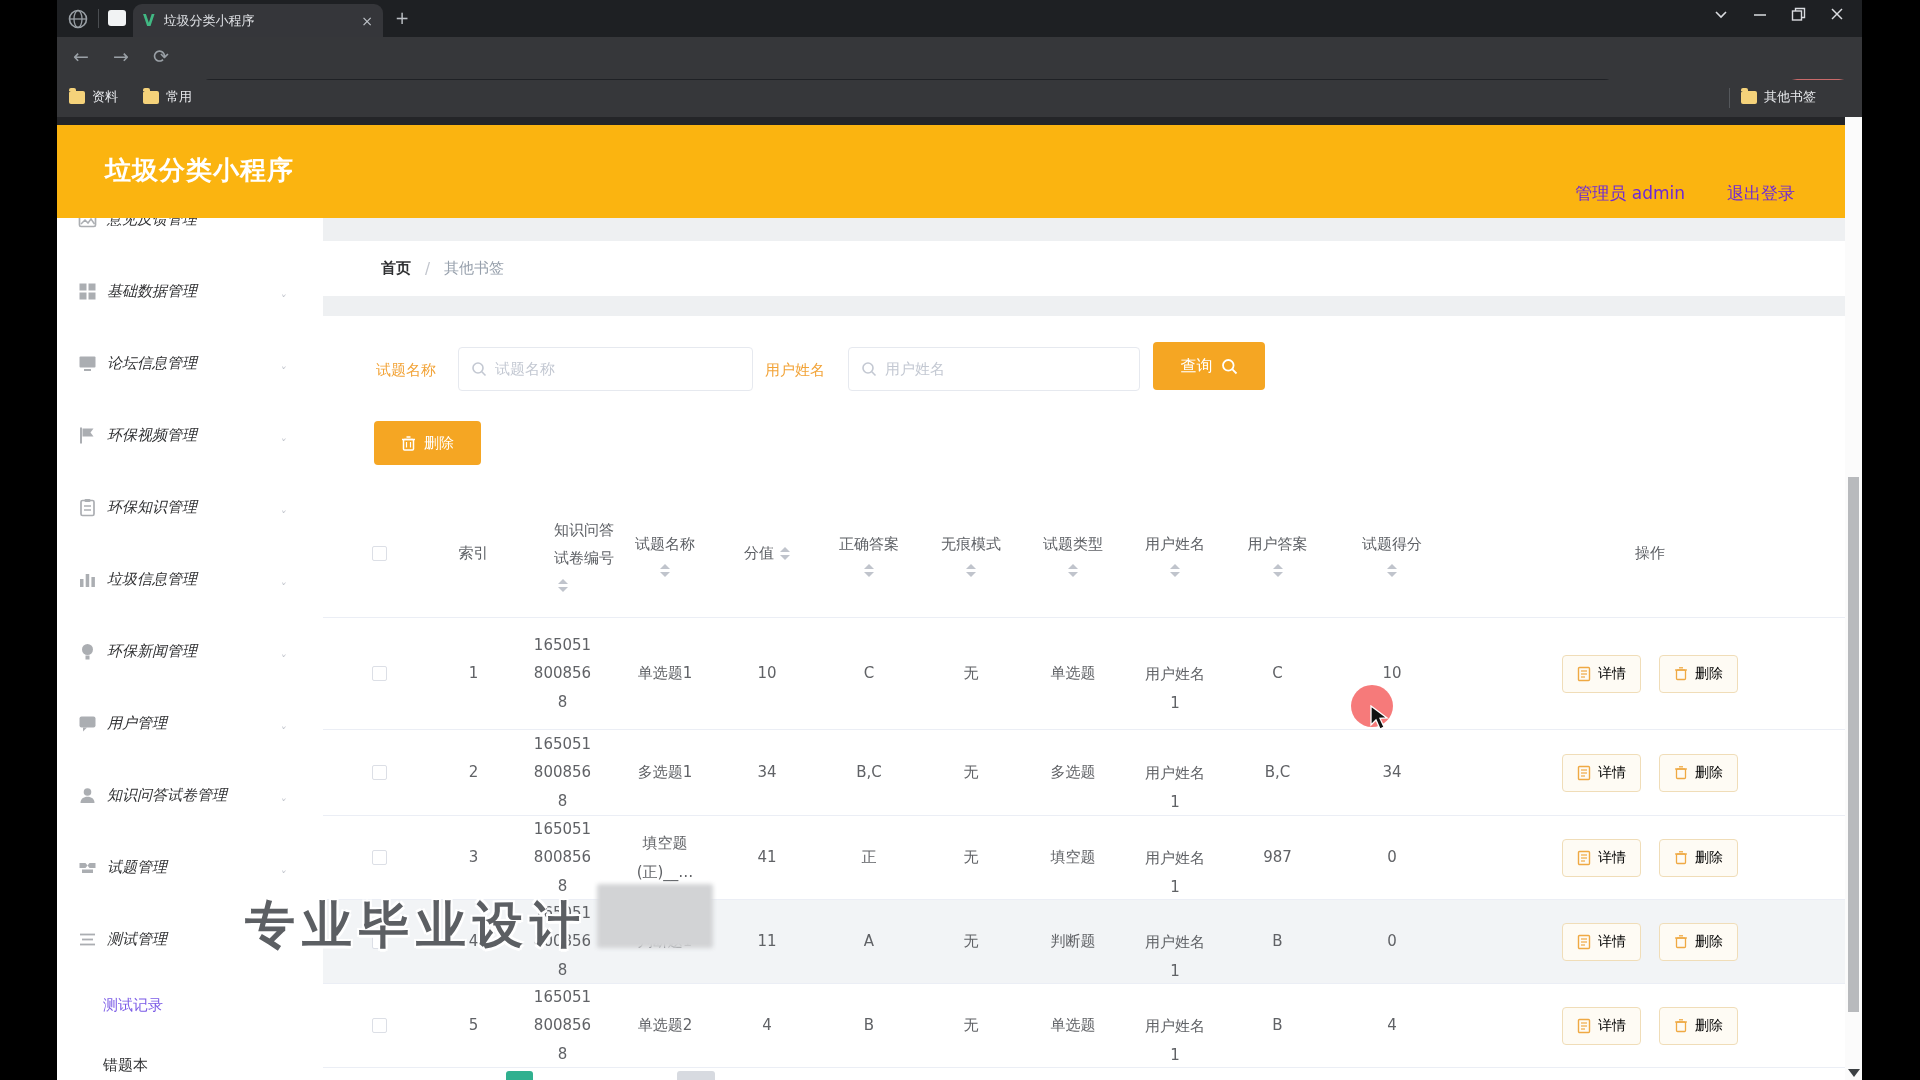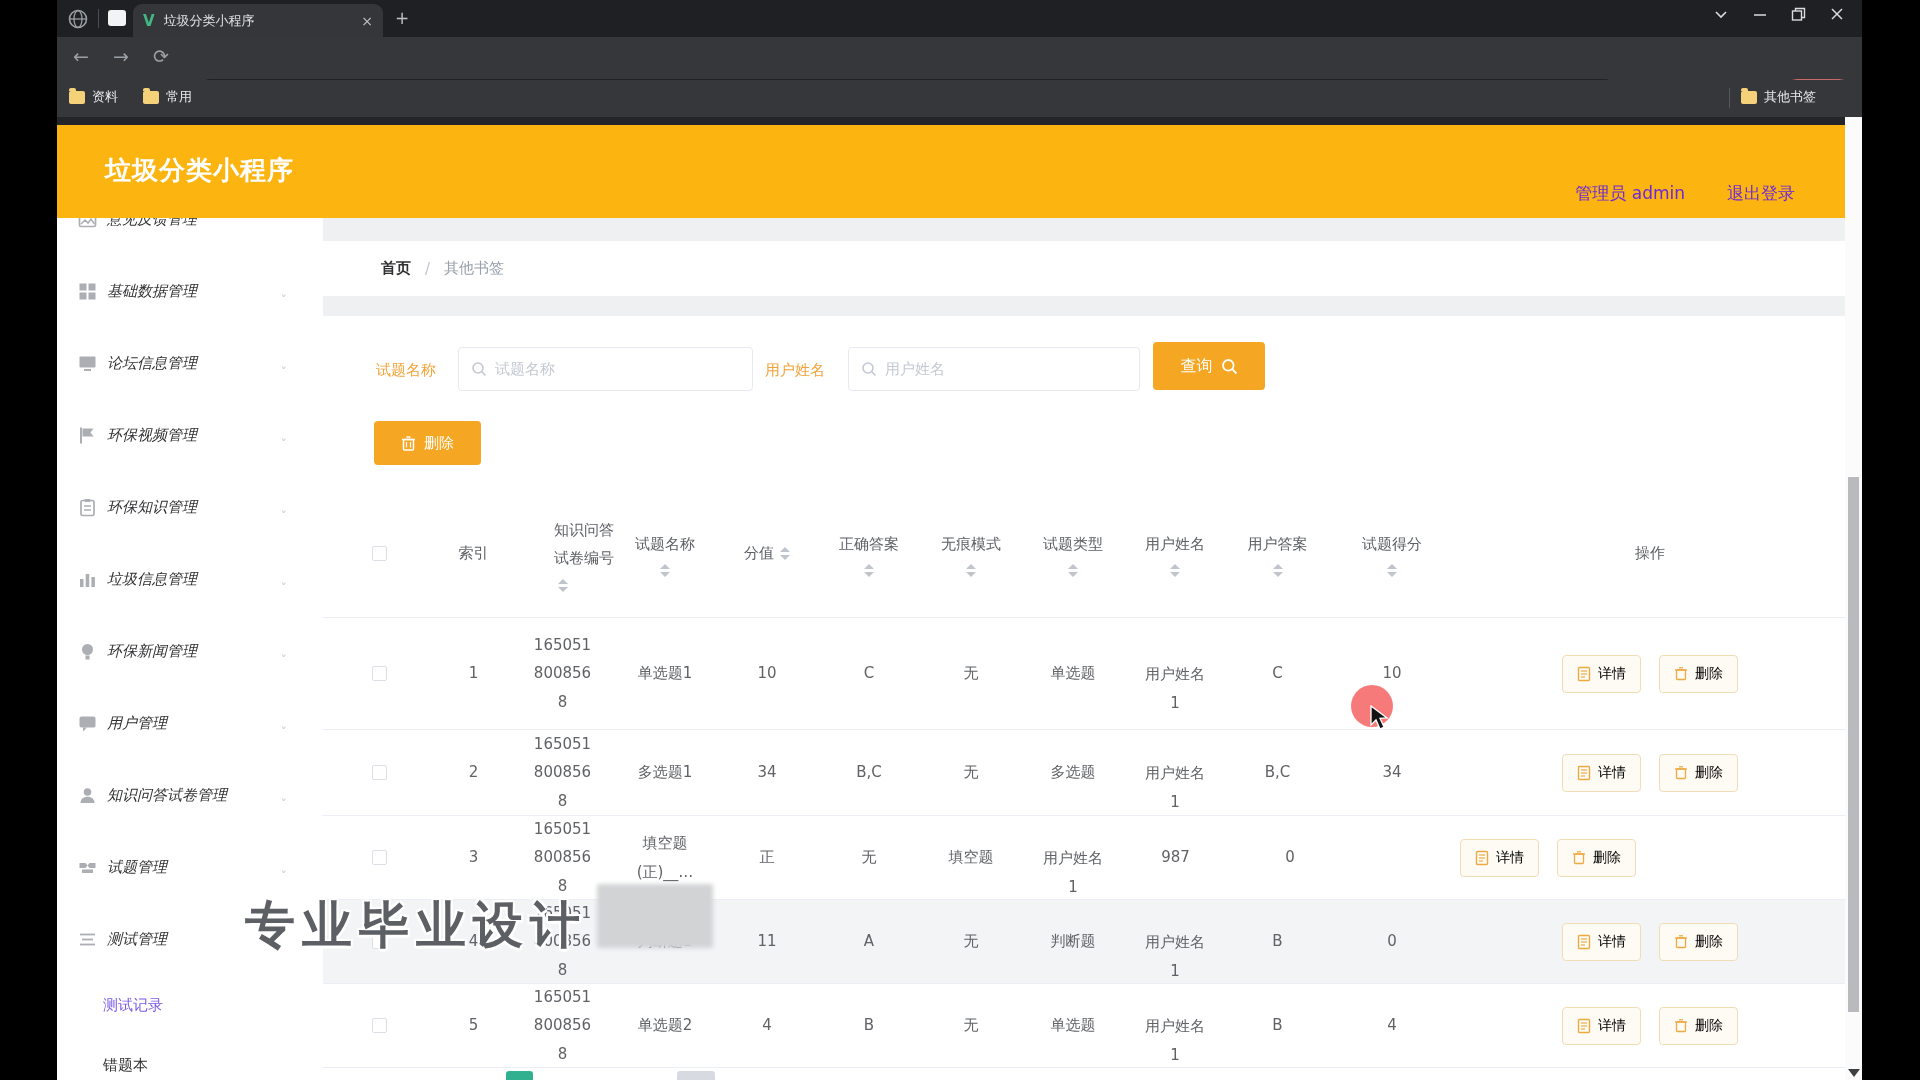--- a/index.html
+++ b/index.html
@@ -577,20 +577,21 @@
             <div class="cell c0">
                 <span class="cbx"></span>
               </div>
             <div class="cell c1">3</div>
             <div class="cell c2">
                 <span class="wrapnum">1650518008568</span>
               </div>
             <div class="cell c3">
                 <span class="wrapname">填空题(正)__…</span>
               </div>
+            <div class="cell c4">41</div>
             <div class="cell c5">正</div>
             <div class="cell c6">无</div>
             <div class="cell c7">填空题</div>
             <div class="cell c8">
                 <span class="wrapuser">用户姓名1</span>
               </div>
             <div class="cell c9">987</div>
             <div class="cell c10">0</div>
             <div class="cell c11">
                 <div class="ops">

